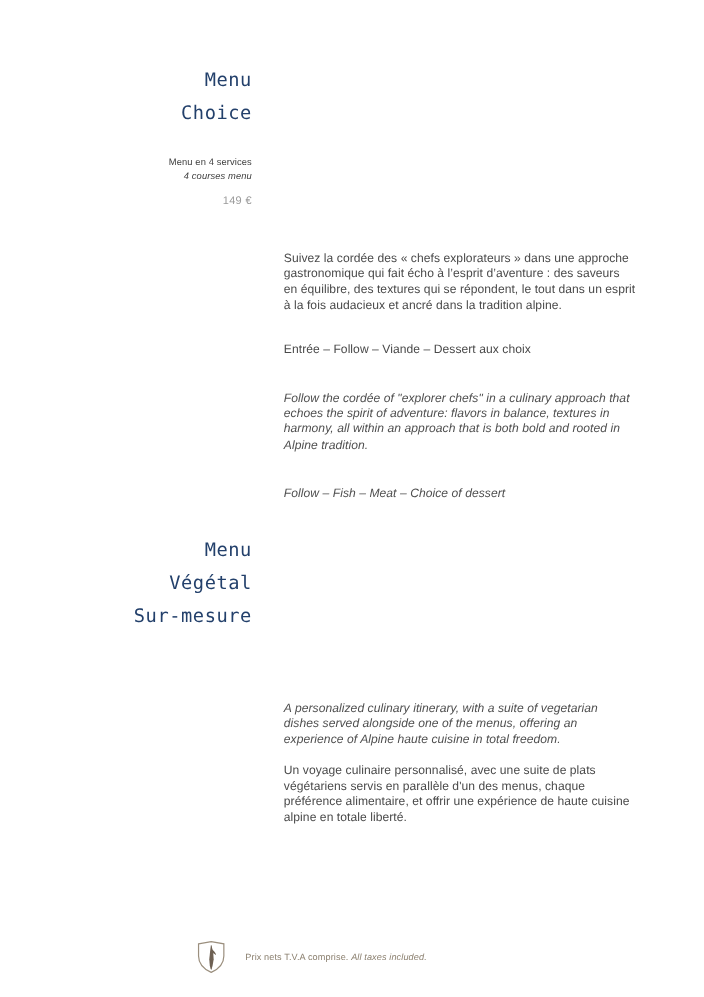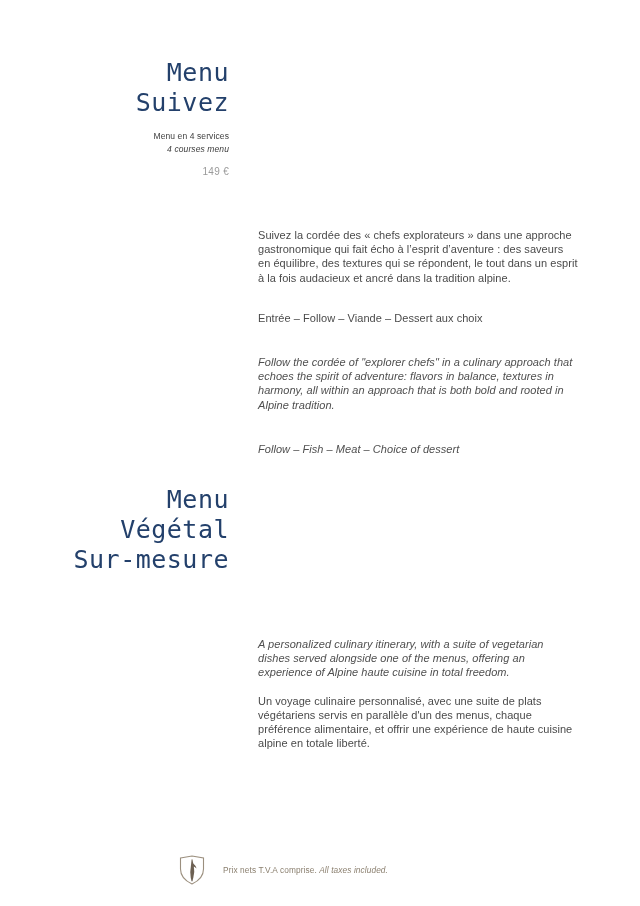--- a/index.html
+++ b/index.html
@@ -43,24 +43,24 @@
     font-weight: 400;
     letter-spacing: 0.5px;
     line-height: 1.0;
     margin: 0;
   }
   .menu-title .tline {
     display: block;
     white-space: nowrap;
   }
 
-  .title-lg .tline { font-size: 25px; line-height: 30px; }
+  .title-lg .tline { font-size: 17px; line-height: 30px; }
 
   .subtitle-wrap {
-    margin-top: 12px;
+    margin-top: 23px;
     text-align: right;
   }
   .subtitle-fr {
     display: block;
     font-size: 8.5px;
     color: #3d3d3d;
     line-height: 13px;
     letter-spacing: 0.1px;
   }
   .subtitle-en {
@@ -131,21 +131,21 @@
 </head>
 <body>
 
 <div class="page">
 
   <section class="menu-block" style="top:58px;">
 
     <div class="heading-col">
       <h1 class="menu-title title-lg">
         <span class="tline">Menu</span>
-        <span class="tline">Suivez</span>
+        <span class="tline">Choice</span>
       </h1>
       <div class="subtitle-wrap">
         <span class="subtitle-fr">Menu en 4 services</span>
         <span class="subtitle-en">4 courses menu</span>
         <span class="price">149 €</span>
       </div>
     </div>
 
     <div class="body-col" style="top:170px;">
       <p class="para">Suivez la cordée des « chefs explorateurs » dans une approche gastronomique qui fait écho à l’esprit d’aventure : des saveurs en équilibre, des textures qui se répondent, le tout dans un esprit à la fois audacieux et ancré dans la tradition alpine.</p>

